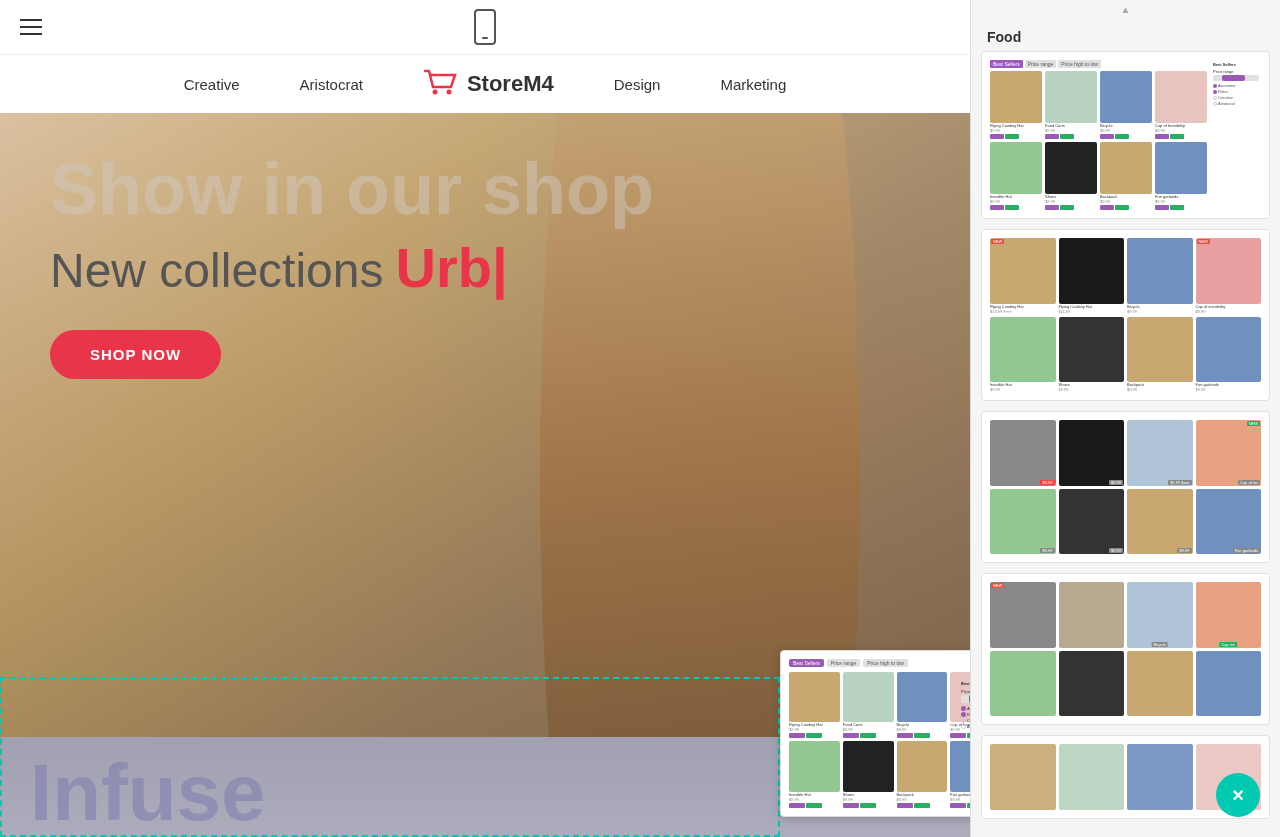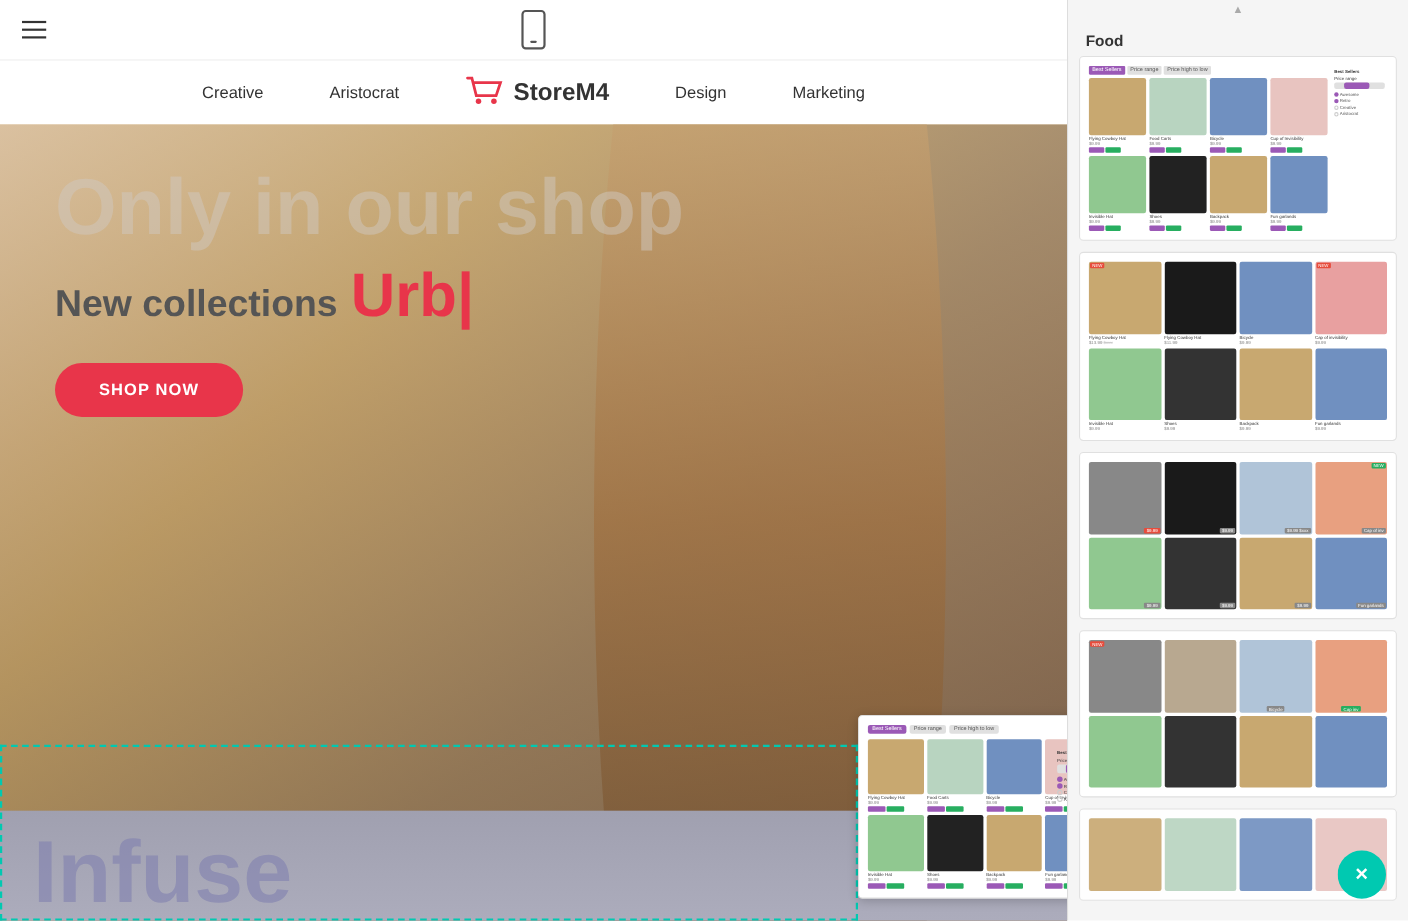--- a/index.html
+++ b/index.html
@@ -97,22 +97,22 @@
     }
     .hero-title-main {
       font-size: 72px;
       font-weight: 900;
       color: #d0c8c0;
       opacity: 0.5;
       line-height: 1;
       margin-bottom: 10px;
     }
     .hero-title-sub {
-      font-size: 34px;
-      font-weight: 700;
+      font-size: 48px;
+      font-weight: 400;
       color: #555;
       line-height: 1.2;
     }
     .hero-title-accent {
       color: #e8354a;
       font-weight: 900;
       font-size: 56px;
     }
     .hero-caret {
       color: #e8354a;
@@ -274,21 +274,21 @@
     <span class="nav-item">Design</span>
     <span class="nav-item">Marketing</span>
   </div>
 
   <div class="hero">
     <div class="hero-bg"></div>
 
     <div style="position:absolute;right:80px;top:0;bottom:0;width:380px;background:linear-gradient(to bottom, #c5a070, #a07040, #705030);clip-path:ellipse(160px 110% at 50% 50%);opacity:0.7;"></div>
 
     <div class="hero-content">
-      <div class="hero-title-main">Only in our shop</div>
+      <div class="hero-title-main">Show in our shop</div>
       <div style="display:flex;align-items:baseline;gap:12px;">
         <div class="hero-title-sub">New collections</div>
         <div style="display:flex;align-items:baseline;">
           <span class="hero-title-accent">Urb</span>
           <span class="hero-caret" style="font-size:56px;font-weight:900;color:#e8354a;">|</span>
         </div>
       </div>
       <button class="shop-now-btn">SHOP NOW</button>
     </div>
 

